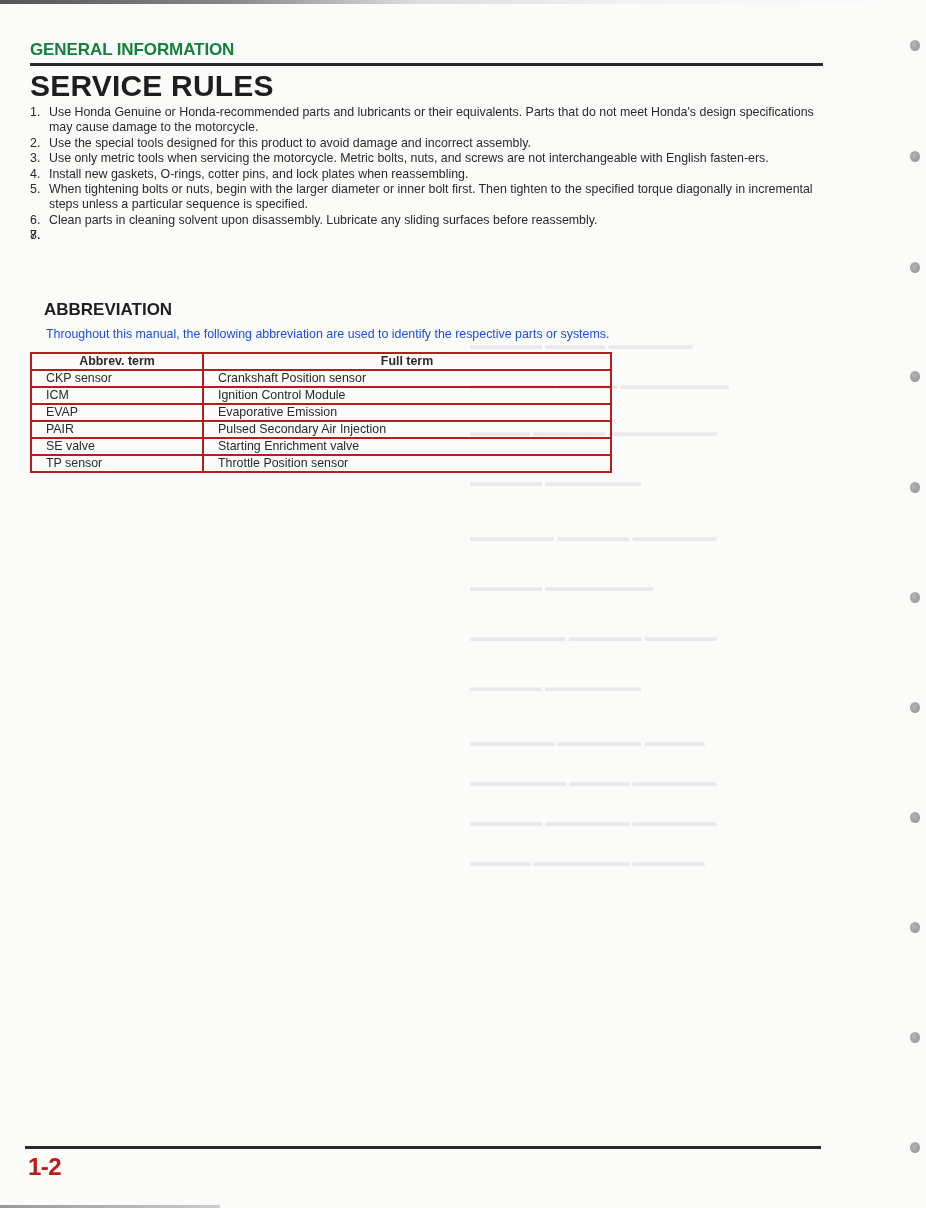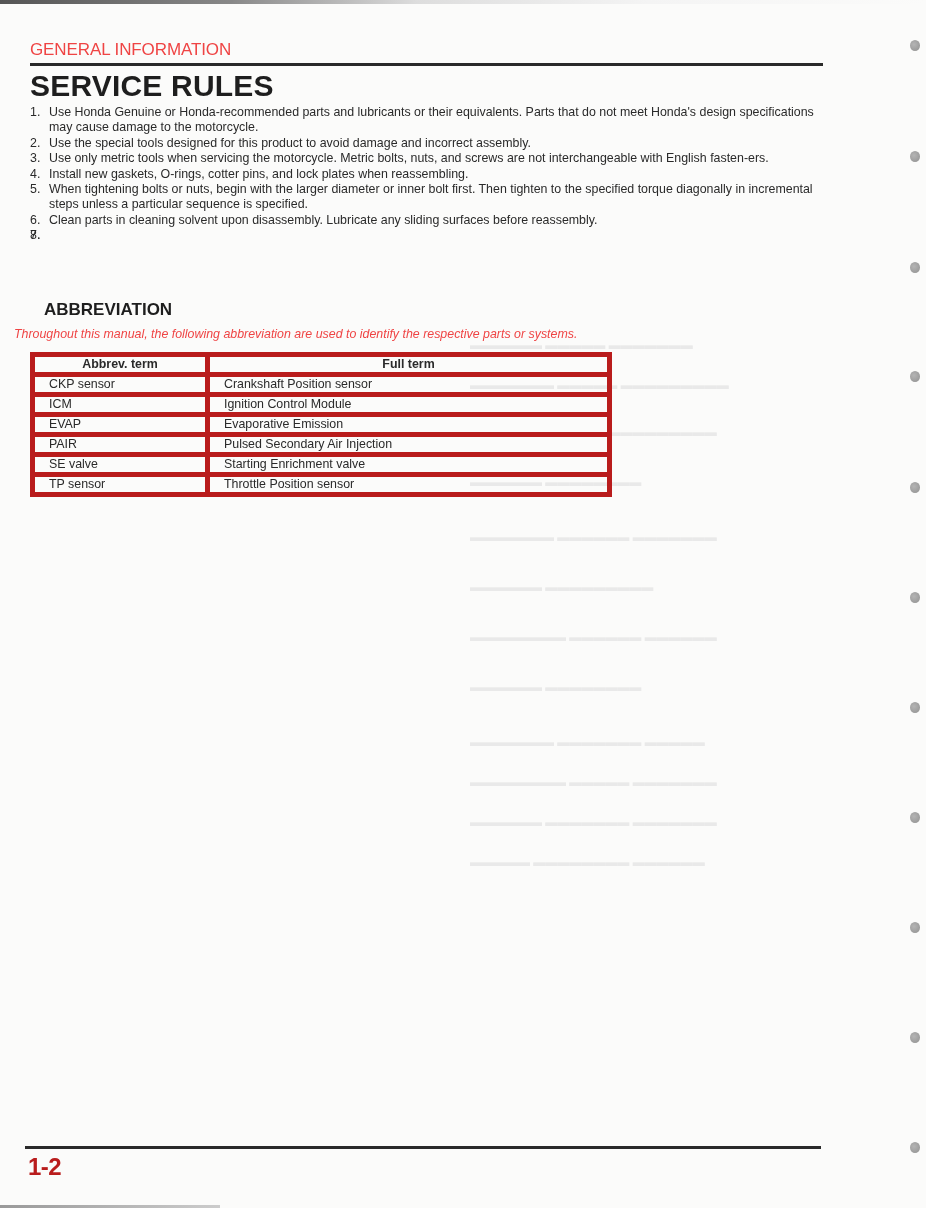--- a/index.html
+++ b/index.html
@@ -12,51 +12,51 @@
   .top-edge {
     position:absolute; left:0; top:0; width:926px; height:4px;
     background:linear-gradient(to right,#555 0%,#888 25%,#ddd 45%,#f4f4f4 70%,#fbfbfa 100%);
   }
   .bottom-edge {
     position:absolute; left:0; bottom:0; width:220px; height:3px;
     background:linear-gradient(to right,#999,#ccc);
   }
   .section-label {
     position:absolute; left:30px; top:40px;
-    font-size:17px; font-weight:normal; color:#ef4444; letter-spacing:-0.1px;
+    font-size:17px; font-weight:bold; color:#15803d; letter-spacing:-0.1px;
   }
   .rule-top {
     position:absolute; left:30px; top:63px; width:793px; height:3px; background:#2a2a2a;
   }
   .page-title {
     position:absolute; left:30px; top:69px;
     font-size:30px; font-weight:bold; color:#1e1e1e; letter-spacing:0.2px;
   }
   .rules-list {
     position:absolute; left:30px; top:105px; width:800px;
     margin:0; padding:0; list-style:none;
     font-size:12.4px; line-height:15.4px; color:#2a2a2a;
   }
   .rules-list li { position:relative; padding-left:19px; }
   .rules-list .num { position:absolute; left:0; top:0; }
   .abbr-heading {
     position:absolute; left:30px; top:300px;
     font-size:17px; font-weight:bold; color:#1e1e1e;margin-left:14px;
   }
   .abbr-intro {
-    position:absolute; left:14px; top:327px;
-    font-size:12.4px; color:#ef4444;font-style:italic;
+    position:absolute; left:46px; top:327px;
+    font-size:12.4px; color:#1d4ed8;
   }
   table.abbr-table {
     position:absolute; left:30px; top:352px; width:582px;
     border-collapse:collapse;
     font-size:12.4px; color:#2a2a2a;
   }
   .abbr-table th, .abbr-table td {
-    border:5px solid #b91c1c; height:15px; padding:0 0 0 14px; line-height:15px;
+    border:2px solid #b91c1c; height:15px; padding:0 0 0 14px; line-height:15px;
     font-weight:normal; text-align:left;
   }
   .abbr-table th { font-weight:bold; text-align:center; padding:0; }
   .abbr-table .col1 { width:170px; }
   .rule-bottom {
     position:absolute; left:25px; top:1146px; width:796px; height:3px; background:#2a2a2a;
   }
   .page-number {
     position:absolute; left:28px; top:1153px;
     font-size:24px; font-weight:bold; color:#b91c1c; letter-spacing:-0.5px;

